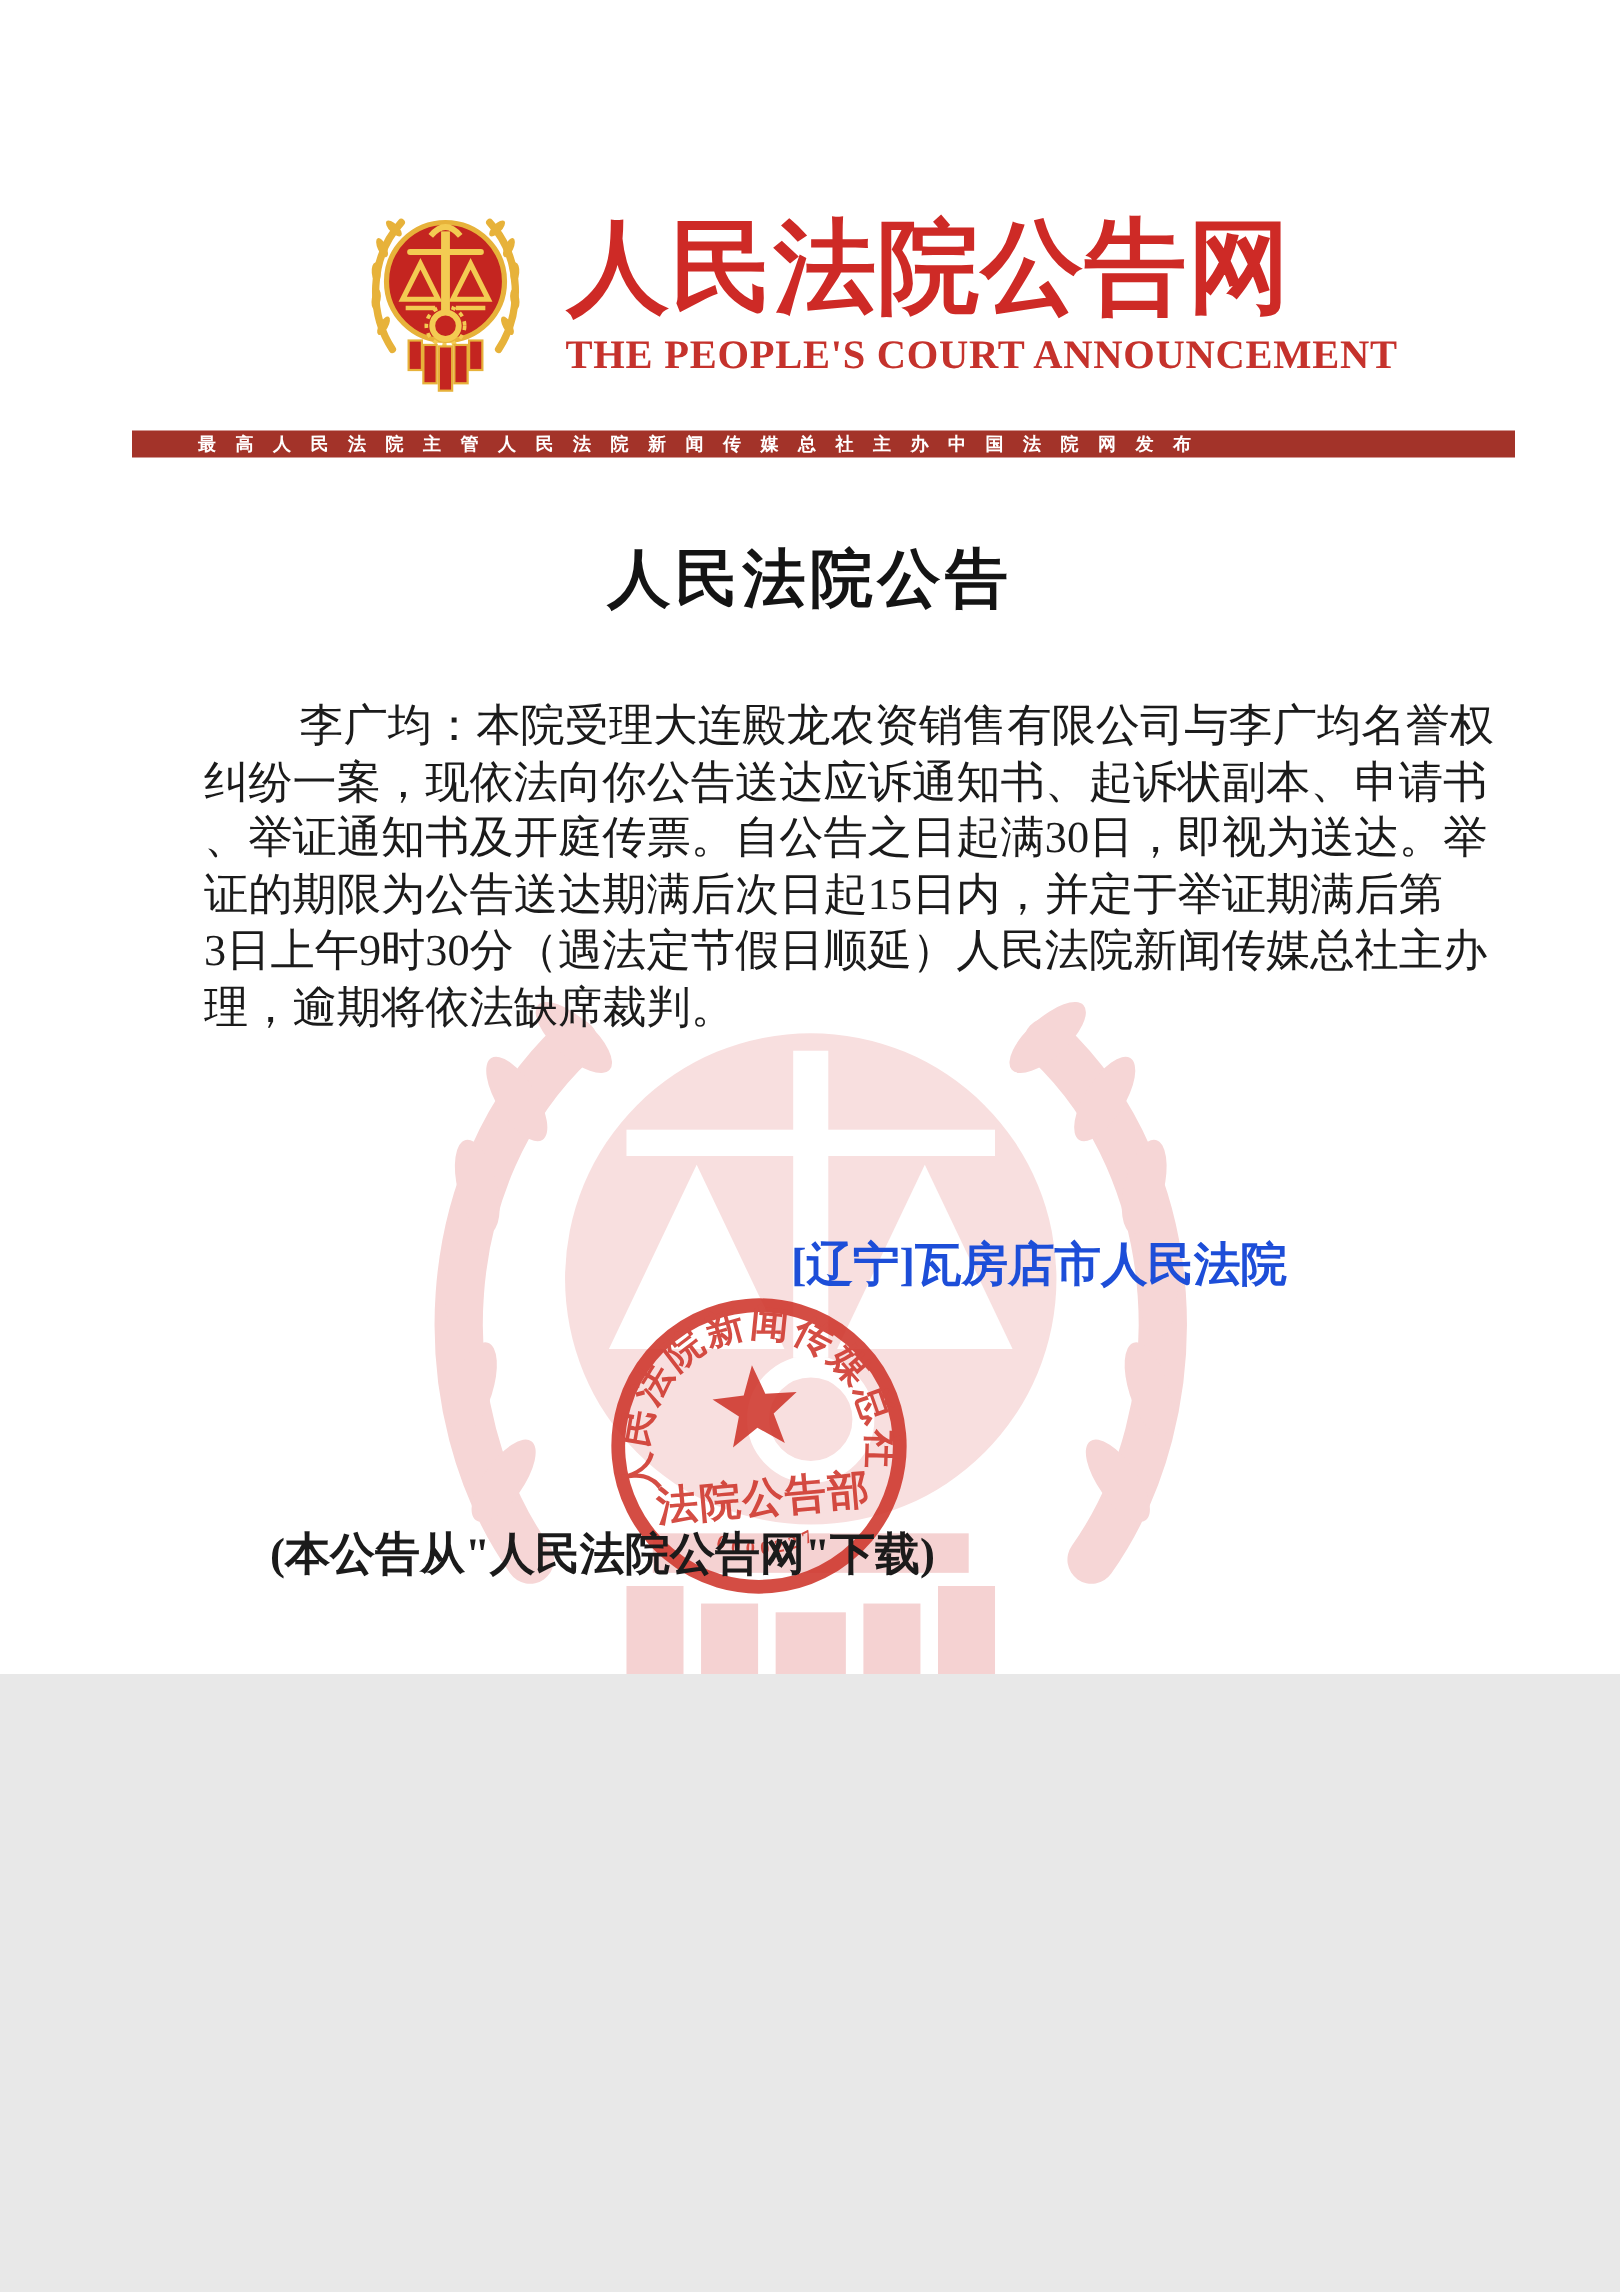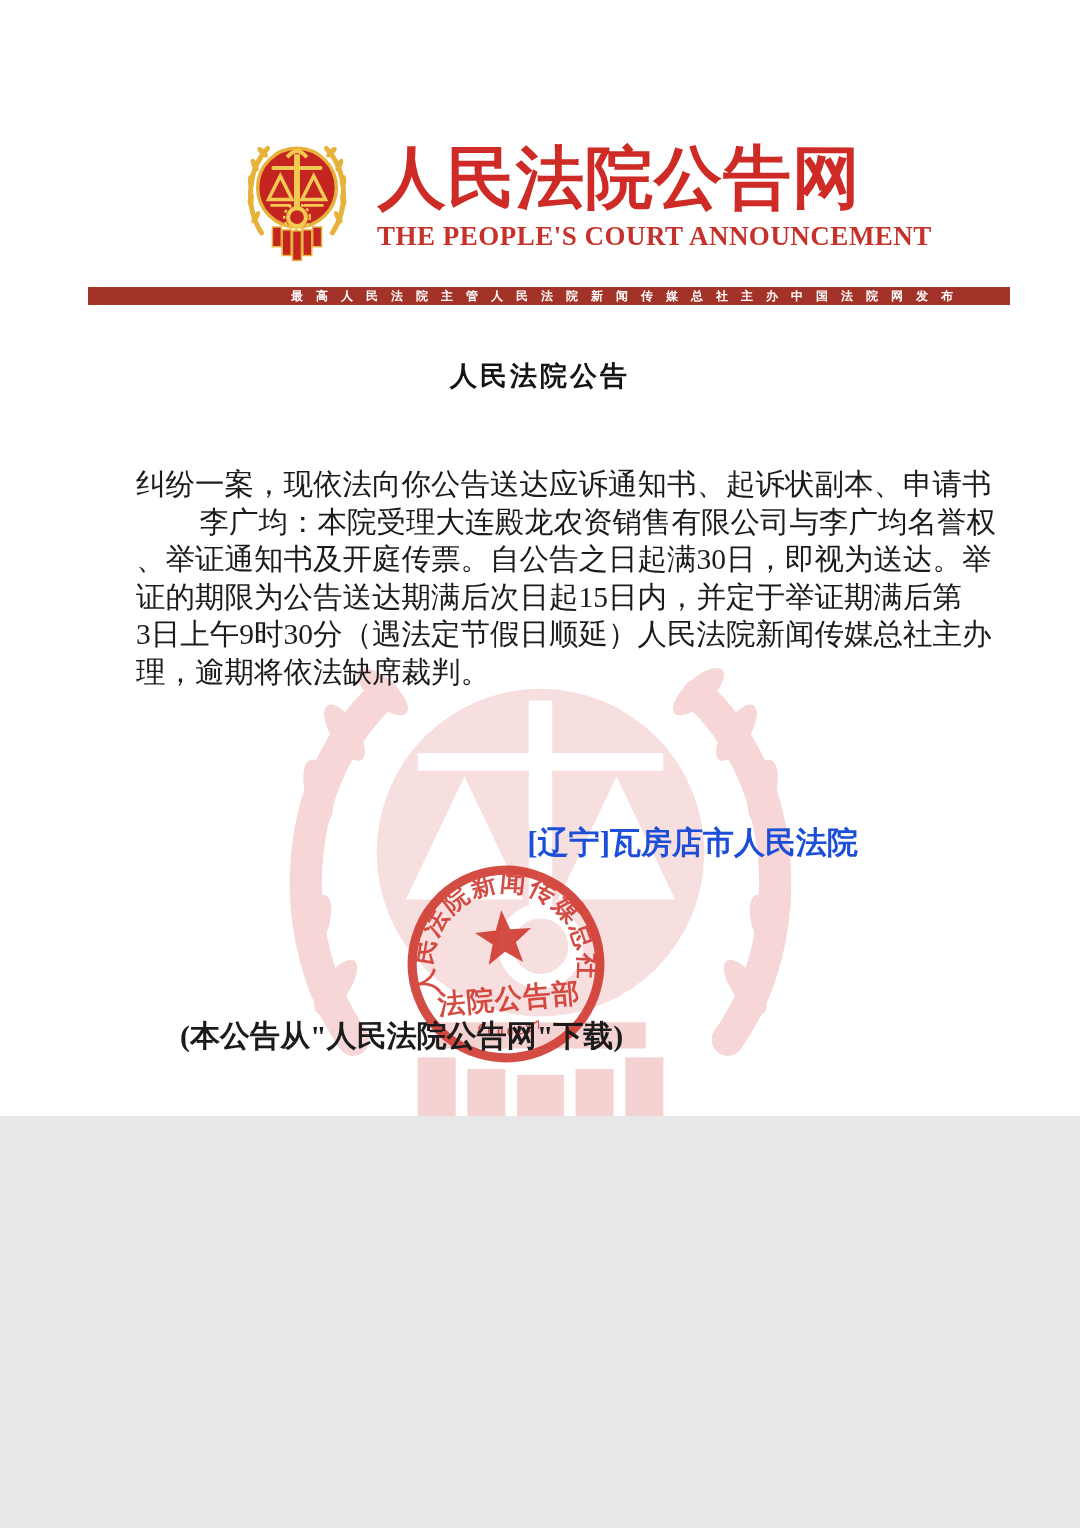--- a/index.html
+++ b/index.html
@@ -17,30 +17,30 @@
   .site-title{
     position:absolute;left:378px;top:138px;z-index:3;
     font-size:68px;line-height:80px;font-weight:700;letter-spacing:1px;color:#ce2a26;
   }
   .site-subtitle{
     position:absolute;left:377px;top:221px;z-index:3;
     font-size:27px;font-weight:700;letter-spacing:.5px;color:#c5322c;
   }
   .banner{
     position:absolute;left:88px;top:287px;width:922px;height:18px;z-index:3;
-    background:#a33329;display:flex;align-items:center;justify-content:flex-end;
+    background:#a33329;display:flex;align-items:center;justify-content:flex-start;
     padding:0 44px;box-sizing:border-box;
   }
   .banner span{
     color:#ffffff;font-size:12px;font-weight:700;letter-spacing:13px;white-space:nowrap;
   }
   
   .doc-title{
     position:absolute;left:0;top:358px;width:100%;margin:0;z-index:3;
-    text-align:center;font-size:27px;font-weight:700;letter-spacing:3px;color:#141414;
+    text-align:center;font-size:42px;font-weight:700;letter-spacing:3px;color:#141414;
   }
   .body-text{
     position:absolute;left:136px;top:466px;width:822px;z-index:3;
     font-size:29.5px;line-height:37.5px;font-weight:500;color:#1b1b1b;
   }
   .body-text .line{white-space:nowrap;}
   .body-text .indent{text-indent:2.15em;}
   .court-name{
     position:absolute;right:222px;top:822px;z-index:3;
     font-size:31px;font-weight:600;color:#1d4ed8;
@@ -150,22 +150,22 @@
 
   <div class="banner">
     <span>最高人民法院主管</span>
     <span>人民法院新闻传媒总社主办</span>
     <span>中国法院网发布</span>
   </div>
 
   <h1 class="doc-title">人民法院公告</h1>
 
   <div class="body-text">
+    <div class="line indent">李广均：本院受理大连殿龙农资销售有限公司与李广均名誉权</div>
     <div class="line">纠纷一案，现依法向你公告送达应诉通知书、起诉状副本、申请书</div>
-    <div class="line indent">李广均：本院受理大连殿龙农资销售有限公司与李广均名誉权</div>
     <div class="line">、举证通知书及开庭传票。自公告之日起满30日，即视为送达。举</div>
     <div class="line">证的期限为公告送达期满后次日起15日内，并定于举证期满后第</div>
     <div class="line">3日上午9时30分（遇法定节假日顺延）人民法院新闻传媒总社主办</div>
     <div class="line">理，逾期将依法缺席裁判。</div>
   </div>
 
   <div class="court-name">[辽宁]瓦房店市人民法院</div>
 
   <div class="stamp">
     <svg viewBox="0 0 200 200">

